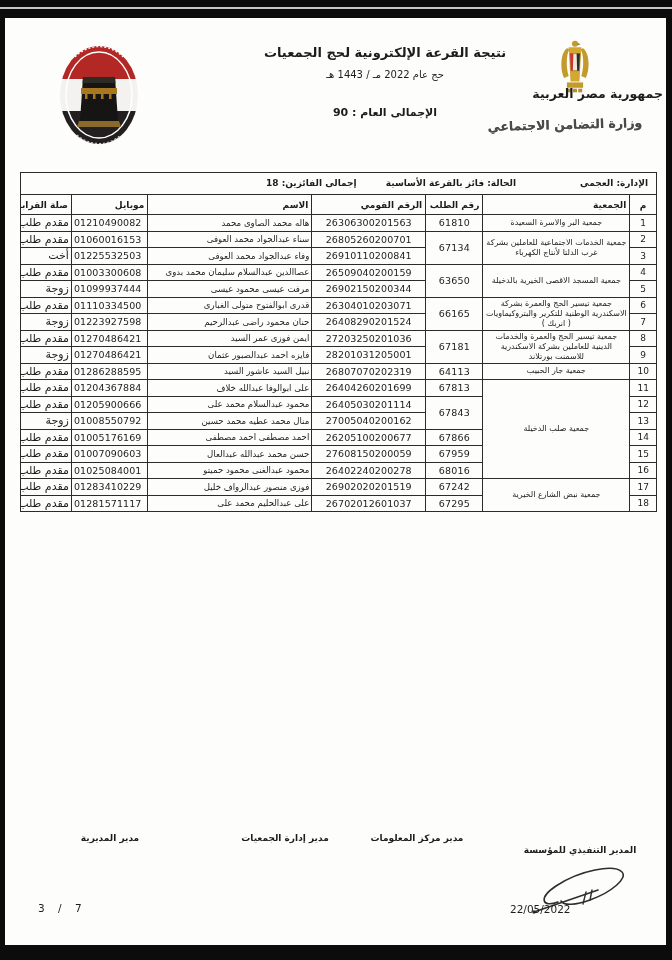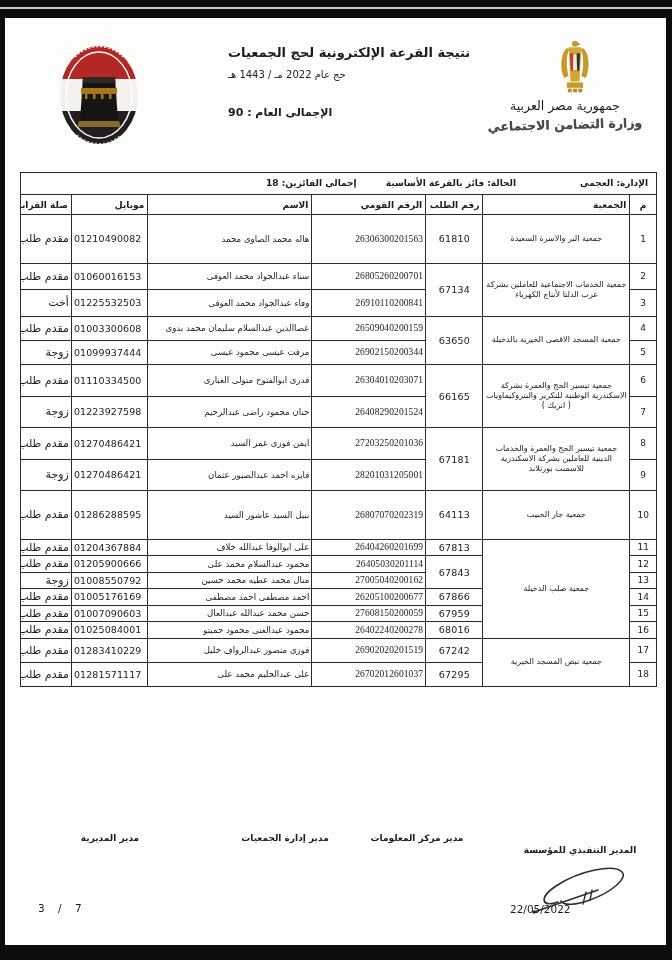--- a/index.html
+++ b/index.html
@@ -5,50 +5,50 @@
   html,body{margin:0;padding:0;}
   body{
     width:672px;height:960px;position:relative;background:#0c0c0c;
     font-family:"DejaVu Sans", sans-serif;color:#1c1c1c;overflow:hidden;
   }
   .top-white-line{position:absolute;top:7px;left:0;right:0;height:2px;background:#c9c9c9;}
   .page{position:absolute;left:5px;right:6px;top:18px;bottom:15px;background:#fdfdfc;}
 
   
   .assoc-logo{position:absolute;left:52px;top:25px;width:84px;height:104px;}
-  .title-block{position:absolute;left:223px;top:27px;width:330px;text-align:left;direction:rtl;}
+  .title-block{position:absolute;left:215px;top:27px;width:330px;text-align:center;direction:rtl;}
   .title-1{font-size:13px;font-weight:bold;}
   .title-2{font-size:10px;font-weight:normal;margin-top:9px;}
   .title-3{font-size:12.5px;font-weight:bold;margin-top:8px;}
   .title-4{font-size:11px;font-weight:bold;margin-top:26px;}
   .emblem{position:absolute;left:546px;top:20px;width:48px;text-align:center;}
-  .country-name{position:absolute;left:462px;top:80px;width:196px;text-align:center;
-    font-size:12.5px;font-weight:normal;direction:rtl;}
+  .country-name{position:absolute;left:462px;top:68px;width:196px;text-align:right;
+    font-size:12.5px;font-weight:bold;direction:rtl;}
   .ministry-name{position:absolute;left:462px;top:99px;width:196px;text-align:center;
     font-size:12.5px;font-weight:bold;color:#4a4a4a;direction:rtl;
     transform:rotate(-1.5deg);text-shadow:0 0 .6px #777;}
 
   
   .table-wrap{position:absolute;left:15px;top:154px;width:637px;}
   .info-bar{position:relative;height:21px;border:1px solid #2b2b2b;border-bottom:none;
     direction:rtl;font-size:9px;font-weight:bold;}
   .info-bar span{position:absolute;top:5px;white-space:nowrap;}
   .info-admin{right:8px;}
   .info-status{right:140px;}
   .info-winners{left:245px;}
 
   table{width:100%;border-collapse:collapse;direction:rtl;table-layout:fixed;}
   th,td{border:1px solid #2b2b2b;overflow:hidden;}
   th{height:19px;font-size:9px;font-weight:bold;text-align:right;padding:0 3px 0 1px;white-space:nowrap;}
   th.h-num{text-align:center;padding:0;}
   td{height:15.5px;padding:0 2px;}
   td.c-num{text-align:center;font-size:9px;}
-  td.c-assoc{text-align:center;font-size:8px;line-height:1.25;padding:16px 2px;}
+  td.c-assoc{text-align:center;font-size:8px;line-height:1.25;padding:0 2px;}
   td.c-req{text-align:center;font-size:9.5px;letter-spacing:.2px;}
-  td.c-id{text-align:right;font-size:9.5px;letter-spacing:.1px;white-space:nowrap;font-family:Liberation Serif, serif;}
+  td.c-id{text-align:center;font-size:9.5px;letter-spacing:.1px;white-space:nowrap;}
   td.c-name{font-size:8.6px;white-space:nowrap;}
   td.c-mobile{text-align:left;font-size:9.5px;letter-spacing:.1px;white-space:nowrap;}
   td.c-rel{text-align:right;font-size:11px;white-space:nowrap;margin-top:42px;}
 
   
   .sig-label{position:absolute;font-size:9px;font-weight:bold;text-align:center;direction:rtl;white-space:nowrap;}
   .sig-directorate{left:55px;top:815px;width:100px;}
   .sig-assoc-admin{left:220px;top:815px;width:120px;}
   .sig-info-center{left:352px;top:815px;width:120px;}
   .sig-exec{left:500px;top:827px;width:150px;}
@@ -267,21 +267,21 @@
           <tr>
             <td class="c-num">16</td>
             <td class="c-req">68016</td>
             <td class="c-id">26402240200278</td>
             <td class="c-name">محمود عبدالغنى محمود حميتو</td>
             <td class="c-mobile">01025084001</td>
             <td class="c-rel">مقدم طلب</td>
           </tr>
           <tr>
             <td class="c-num">17</td>
-            <td class="c-assoc" rowspan="2">جمعية نبض المسجد الخيرية</td>
+            <td class="c-assoc" rowspan="2">جمعية نبض الشارع الخيرية</td>
             <td class="c-req">67242</td>
             <td class="c-id">26902020201519</td>
             <td class="c-name">فوزى منصور عبدالرواف خليل</td>
             <td class="c-mobile">01283410229</td>
             <td class="c-rel">مقدم طلب</td>
           </tr>
           <tr>
             <td class="c-num">18</td>
             <td class="c-req">67295</td>
             <td class="c-id">26702012601037</td>

